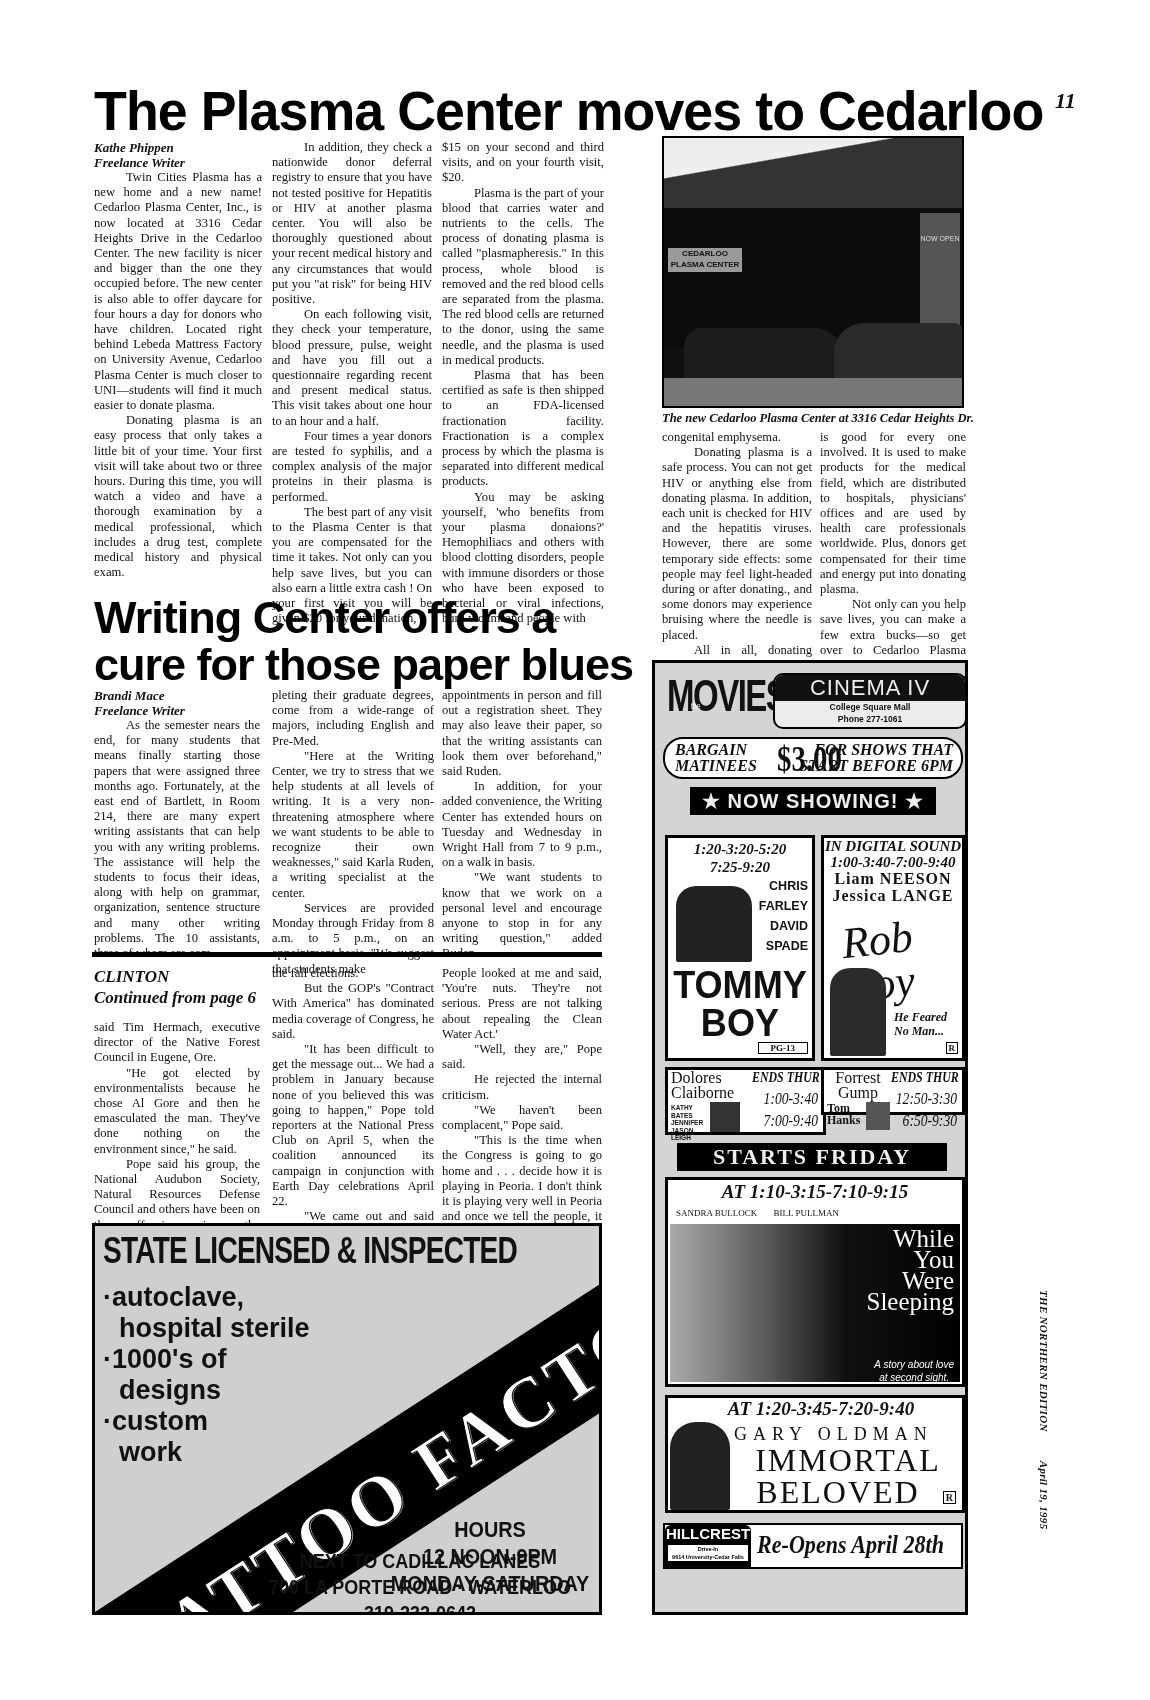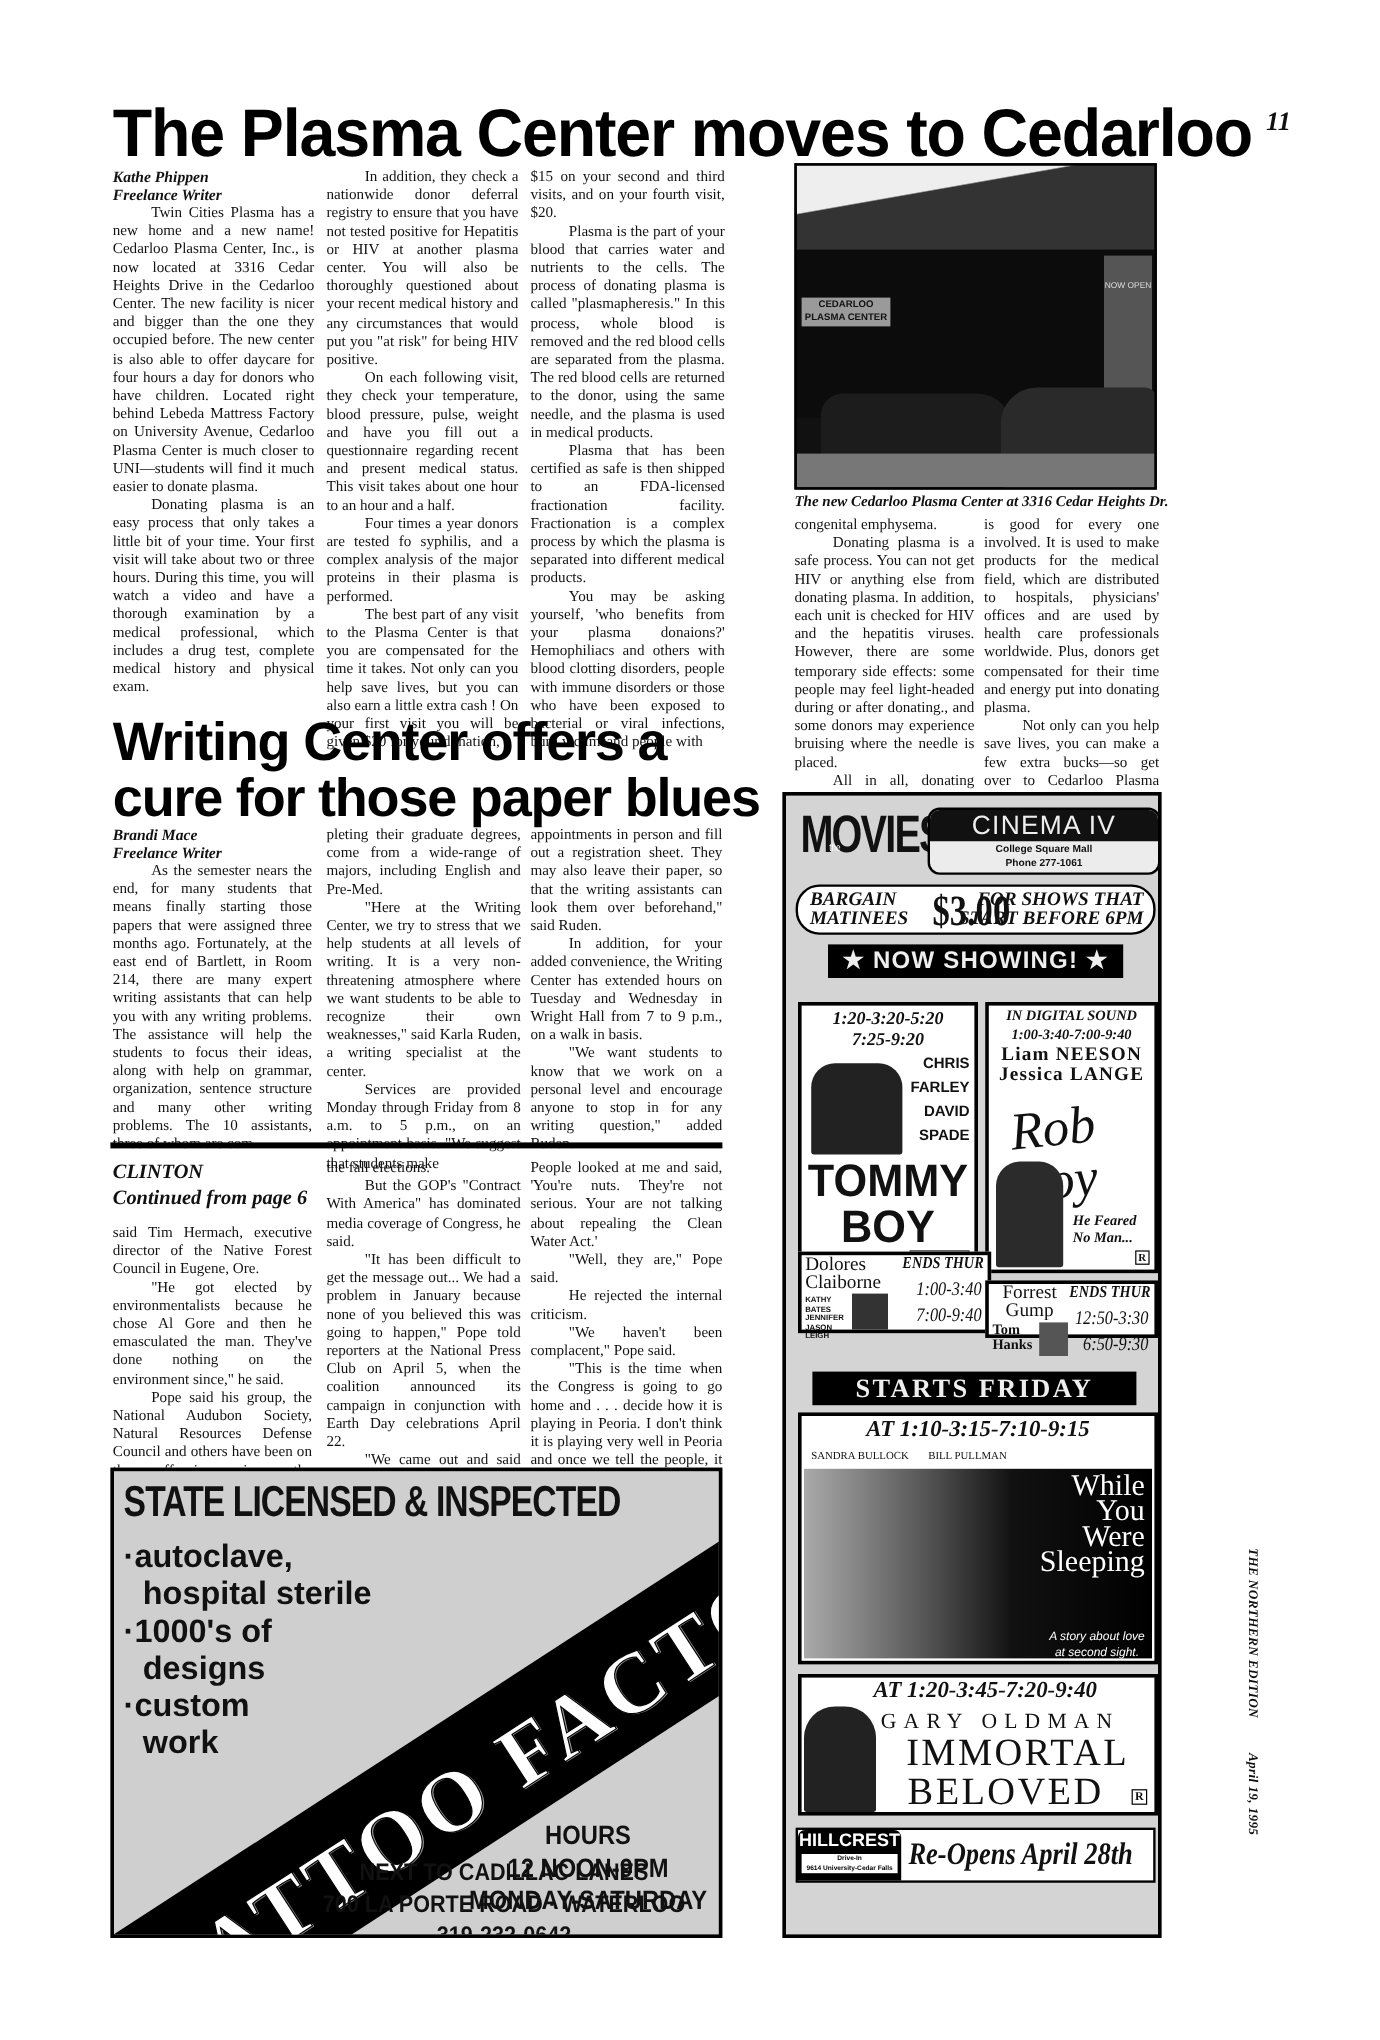--- a/index.html
+++ b/index.html
@@ -56,28 +56,28 @@
   .mbox { position: absolute; background: #fff; border: 3px solid #000; }
   .tb { left: 10px; top: 172px; width: 150px; height: 226px; }
   .tb .times { font-style: italic; font-weight: 700; font-size: 15px; line-height: 18px; text-align: center; margin-top: 2px; }
   .tb .names { position: absolute; right: 4px; top: 40px; text-align: right; font-family: "Liberation Sans", sans-serif; font-weight: 700; font-size: 12.5px; line-height: 16px; }
   .tb .names span { display: block; margin-bottom: 4px; }
   .tb .pic { position: absolute; left: 8px; top: 48px; width: 76px; height: 76px; background: #222; border-radius: 20px 20px 2px 2px; }
   .tb .title { position: absolute; left: 0; top: 128px; width: 100%; text-align: center; font-family: "Liberation Sans", sans-serif; font-weight: 700; font-size: 38px; line-height: 38px; transform: scaleX(0.95); }
   .tb .rating { position: absolute; right: 4px; bottom: 4px; border: 1.5px solid #000; font-size: 9px; font-weight: 700; padding: 0 12px; }
 
   .rr { left: 166px; top: 172px; width: 144px; height: 226px; }
-  .rr .dig { font-style: italic; font-weight: 700; font-size: 12px; line-height: 16px; text-align: center; }
+  .rr .dig { font-style: italic; font-weight: 700; font-size: 15px; line-height: 16px; text-align: center; }
   .rr .cast { font-weight: 700; font-size: 16px; line-height: 17px; text-align: center; letter-spacing: 1px; }
   .rr .script { position: absolute; left: 20px; top: 78px; font-style: italic; font-size: 44px; line-height: 44px; font-family: "Liberation Serif", serif; transform: rotate(-6deg); }
   .rr .pic { position: absolute; left: 6px; top: 130px; width: 56px; height: 88px; background: #2b2b2b; border-radius: 20px 20px 2px 2px; }
   .rr .tag { position: absolute; left: 70px; top: 172px; font-style: italic; font-weight: 700; font-size: 12px; line-height: 14px; font-family: "Liberation Serif", serif; }
   .rr .rating { position: absolute; right: 4px; bottom: 4px; border: 1.5px solid #000; font-size: 9px; font-weight: 700; padding: 0 2px; }
 
-  .dc { left: 10px; top: 380px; width: 161px; height: 68px; }
+  .dc { left: 10px; top: 404px; width: 161px; height: 68px; }
   .fg { left: 166px; top: 404px; width: 144px; height: 48px; }
   .small-title { position: absolute; left: 3px; top: 0; font-size: 16px; line-height: 15px; font-family: "Liberation Serif", serif; }
   .ends { position: absolute; right: 3px; top: 0; font-style: italic; font-weight: 700; font-size: 14px; line-height: 16px; transform: scaleX(0.85); transform-origin: right top; }
   .st { position: absolute; right: 5px; font-style: italic; font-weight: 400; font-size: 16px; line-height: 22px; transform: scaleX(0.85); transform-origin: right top; text-align: right; }
   .credits { position: absolute; left: 3px; top: 34px; font-family: "Liberation Sans", sans-serif; font-weight: 700; font-size: 6.5px; line-height: 7.5px; }
   .thumb { position: absolute; width: 30px; height: 30px; background: #333; }
 
   .starts { position: absolute; left: 22px; top: 480px; width: 270px; height: 28px; background: #000; color: #eee; text-align: center; font-family: "Liberation Serif", serif; font-weight: 700; font-size: 22px; line-height: 28px; letter-spacing: 2px; }
 
   .wyws { left: 10px; top: 514px; width: 300px; height: 210px; }
@@ -188,21 +188,21 @@
 </div>
 
 <div class="abs col" style="left:272px; top:966px; width:162px;">
   <p style="text-indent:0">the fall elections.</p>
   <p>But the GOP's "Contract With America" has dominated media coverage of Congress, he said.</p>
   <p>"It has been difficult to get the message out... We had a problem in January because none of you believed this was going to happen," Pope told reporters at the National Press Club on April 5, when the coalition announced its campaign in conjunction with Earth Day celebrations April 22.</p>
   <p>"We came out and said this is what these guys are going to do.</p>
 </div>
 
 <div class="abs col" style="left:442px; top:966px; width:160px;">
-  <p style="text-indent:0">People looked at me and said, 'You're nuts. They're not serious. Your are not talking about repealing the Clean Water Act.'</p>
+  <p style="text-indent:0">People looked at me and said, 'You're nuts. They're not serious. Press are not talking about repealing the Clean Water Act.'</p>
   <p>"Well, they are," Pope said.</p>
   <p>He rejected the internal criticism.</p>
   <p>"We haven't been complacent," Pope said.</p>
   <p>"This is the time when the Congress is going to go home and . . . decide how it is playing in Peoria. I don't think it is playing very well in Peoria and once we tell the people, it is going to be playing even worse," said Pope.</p>
 </div>
 
 <div class="abs tattoo">
   <div class="t-head">STATE LICENSED &amp; INSPECTED</div>
   <div class="feat">
     <span>·autoclave,</span><br>

